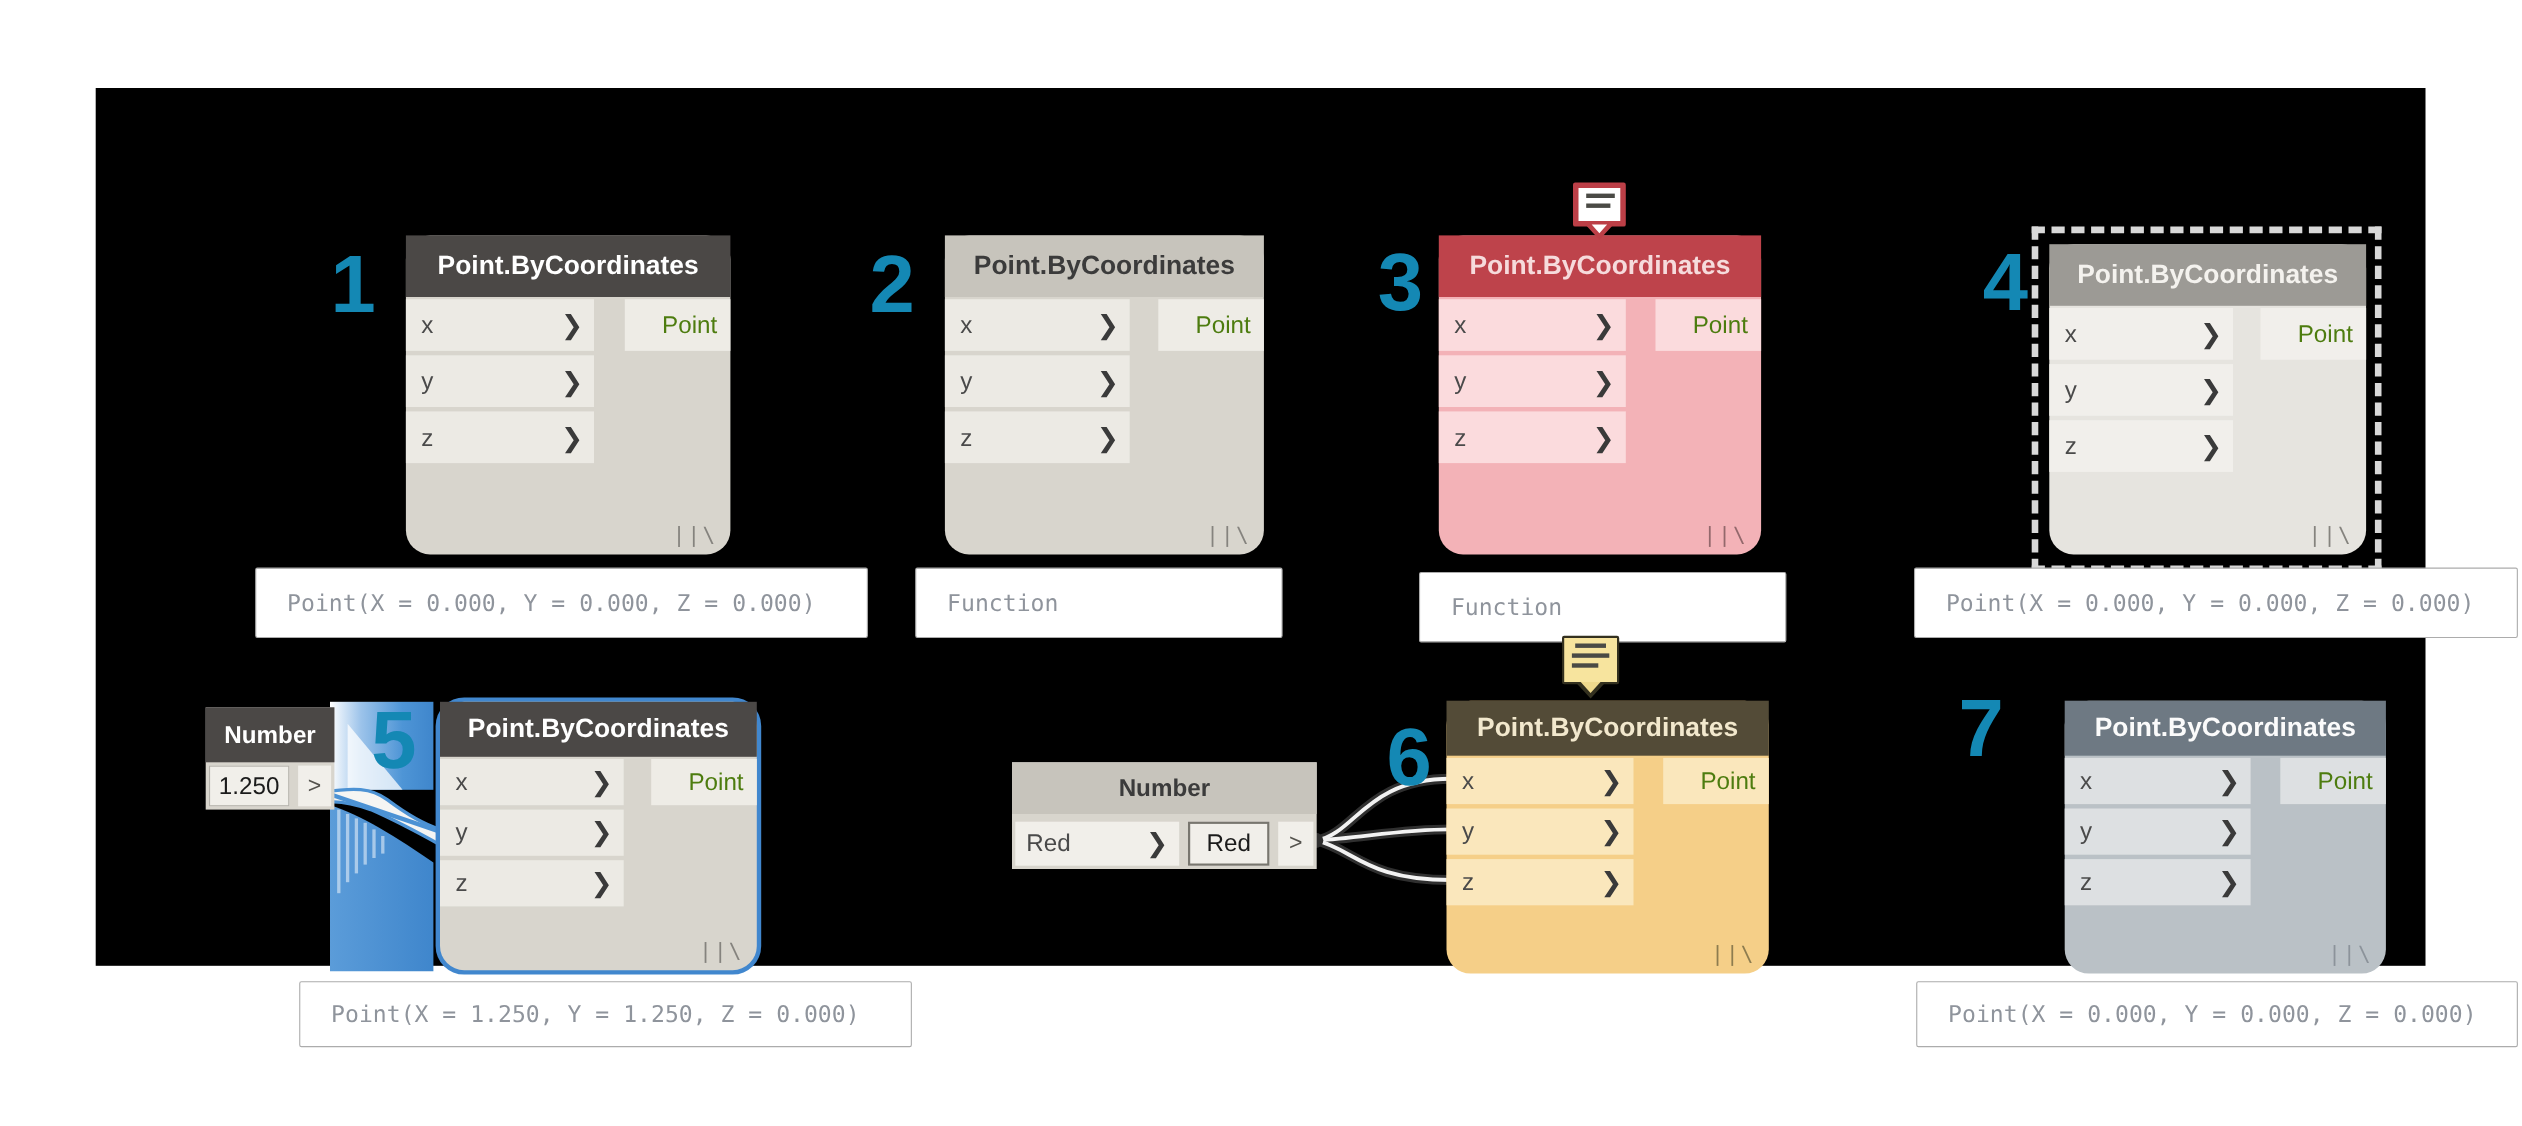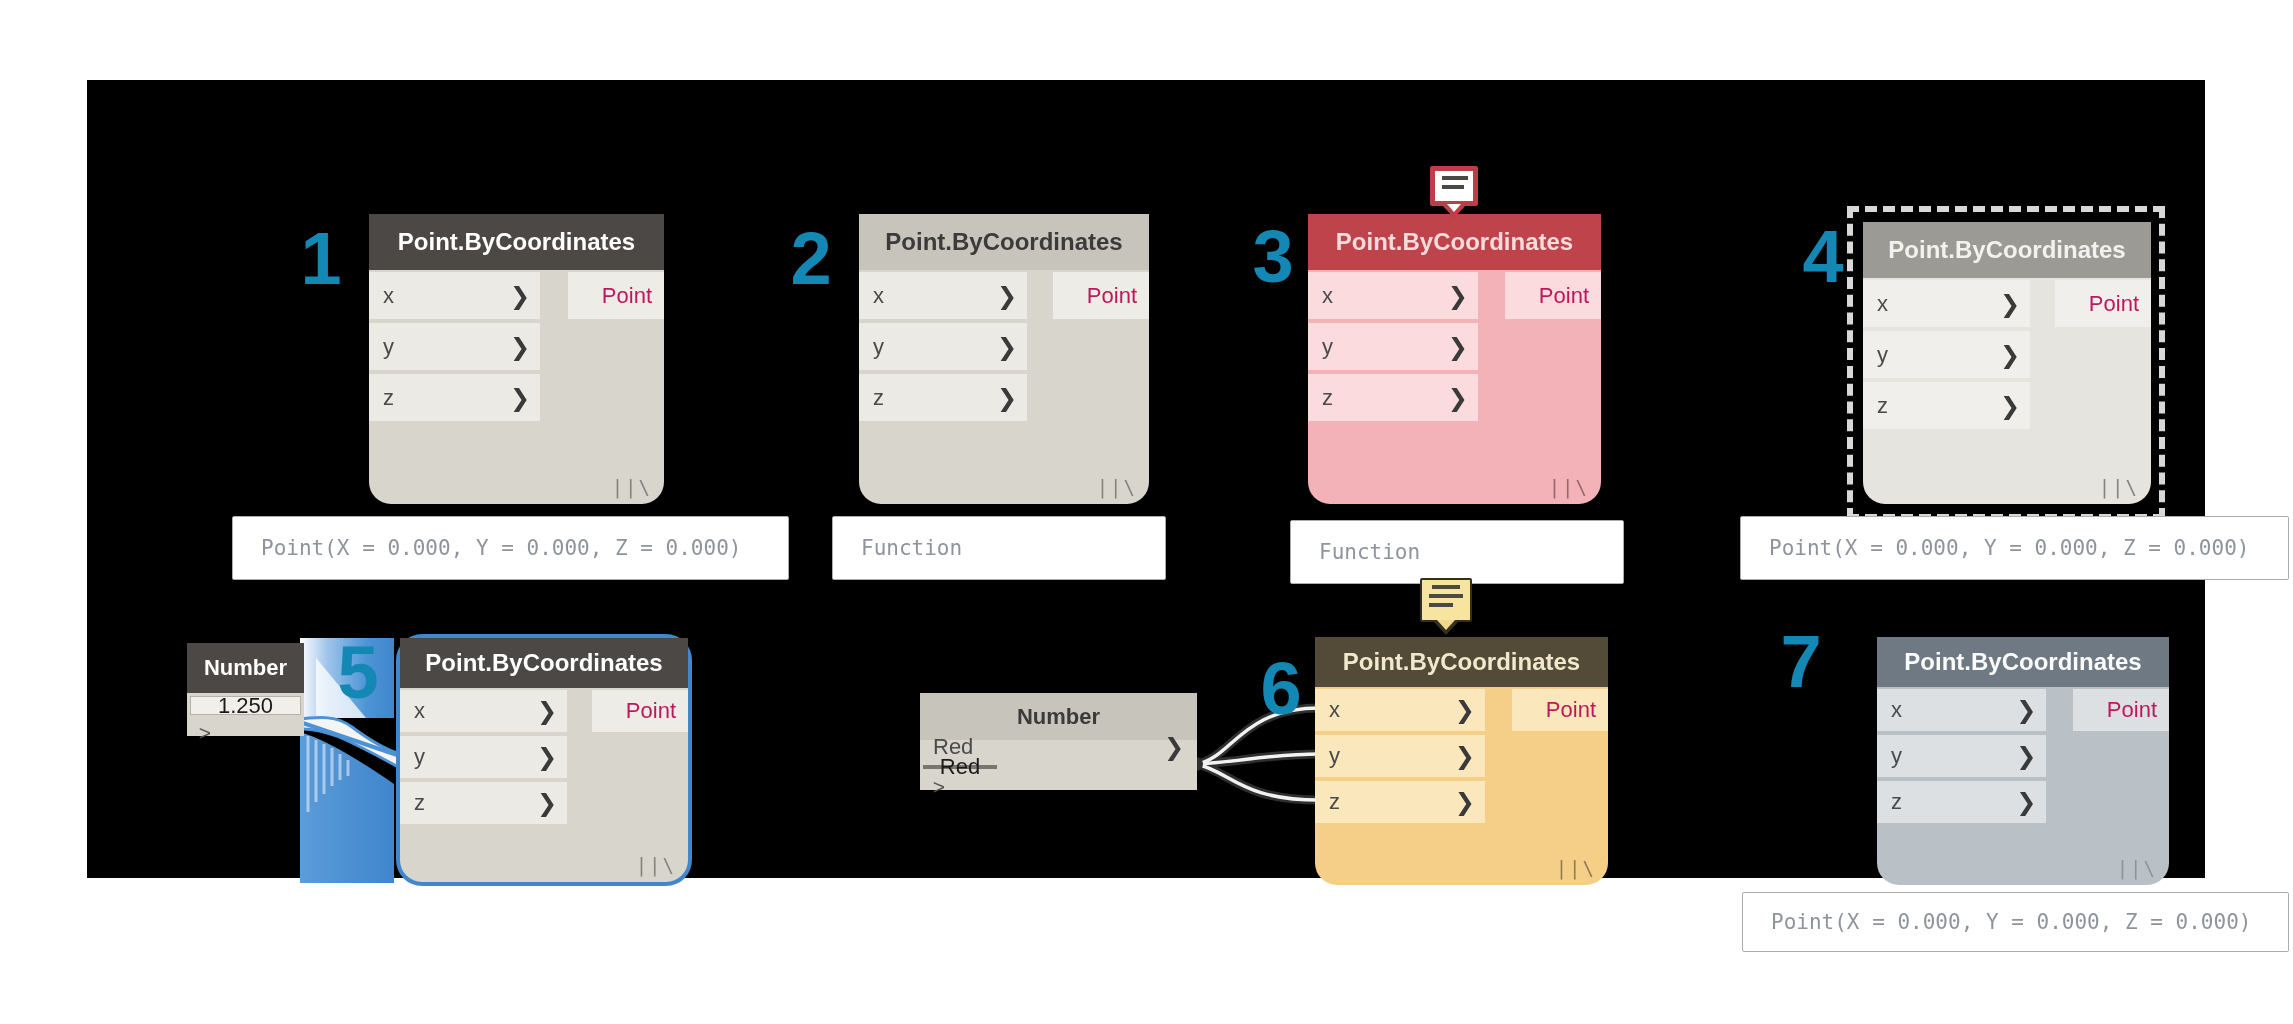--- a/index.html
+++ b/index.html
@@ -14,21 +14,21 @@
   
   .node{position:absolute;background:#D8D5CD;z-index:3;border-radius:22px;}
   .hdr{width:100%;text-align:center;font-weight:bold;font-size:24px;overflow:hidden;}
   .in-col{position:absolute;left:0;width:58%;}
   .in-row{position:relative;background:#ECEAE4;margin-bottom:4px;}
   .lbl{position:absolute;left:14px;top:50%;transform:translateY(-50%);
        font-size:22px;color:#4A4A4A;}
   .chev{position:absolute;right:10px;top:50%;transform:translateY(-50%);
         font-weight:bold;font-size:24px;color:#3A3A3A;font-family:"DejaVu Sans",sans-serif;}
   .out-cell{position:absolute;right:0;width:96px;background:#EEECE6;
-            font-size:22px;color:#be185d;text-align:right;}
+            font-size:22px;color:#4d7c0f;text-align:right;}
   .out-cell span{position:absolute;right:12px;top:50%;transform:translateY(-50%);}
   .lacing{position:absolute;right:12px;bottom:6px;font-size:19px;color:#85837E;
           letter-spacing:2px;font-family:"DejaVu Sans Mono",monospace;}
 
   
   .tall .hdr{height:56px;line-height:56px;}
   .tall .in-col{top:58px;}
   .tall .in-row{height:47px;}
   .tall .out-cell{top:58px;height:47px;}
   .short .hdr{height:50px;line-height:50px;}
@@ -51,21 +51,21 @@
   .s6 .lacing{color:#8D7C4F;}
   .s7{background:#BAC1C6;} .s7 .in-row,.s7 .out-cell{background:#DDE0E2;}
   .s7 .lacing{color:#8C939A;}
 
   
   #frozen-frame{position:absolute;left:1760px;top:126px;width:306px;height:302px;
                 border:6px dashed #D8D8D8;z-index:2;}
 
   
   .numnode{position:absolute;background:#D8D5CD;z-index:3;}
-  .numnode .row{position:absolute;left:3px;right:3px;bottom:3px;display:flex;gap:18px;flex-direction:column;}
+  .numnode .row{position:absolute;left:3px;right:3px;bottom:3px;display:flex;gap:8px;}
   .cellbox{background:#F1EFEA;border:1px solid #B5B2AB;position:relative;}
   .valtext{position:absolute;left:50%;top:50%;transform:translate(-50%,-50%);
            font-size:22px;color:#1B1B1B;white-space:nowrap;}
   .portcell{background:#F1EFEA;position:relative;}
   .smallport{position:absolute;left:50%;top:50%;transform:translate(-50%,-50%);
              font-size:21px;color:#55534E;}
 
   
   .bubble{position:absolute;background:#FFFFFF;border:1px solid #ACACAC;border-radius:2px;
           z-index:3;}
@@ -268,20 +268,23 @@
         <div class="in-row">
             <span class="lbl">z</span>
             <span class="chev">❯</span>
           </div>
       </div>
       <div class="out-cell">
           <span>Point</span>
         </div>
       <div class="lacing">||\</div>
     </div>
+    <div class="bubble" style="left:185px;top:812px;width:555px;height:58px;">
+        <span>Point(X = 1.250, Y = 1.250, Z = 0.000)</span>
+      </div>
 
     <div class="tip tip-yel" style="left:1333px;top:498px;">
       <div class="box">
         <div class="tline" style="width:28px;margin-left:10px;"></div>
         <div class="tline" style="width:34px;"></div>
         <div class="tline" style="width:24px;"></div>
       </div>
       <div class="ptr-o"></div>
       <div class="ptr-i"></div>
     </div>

